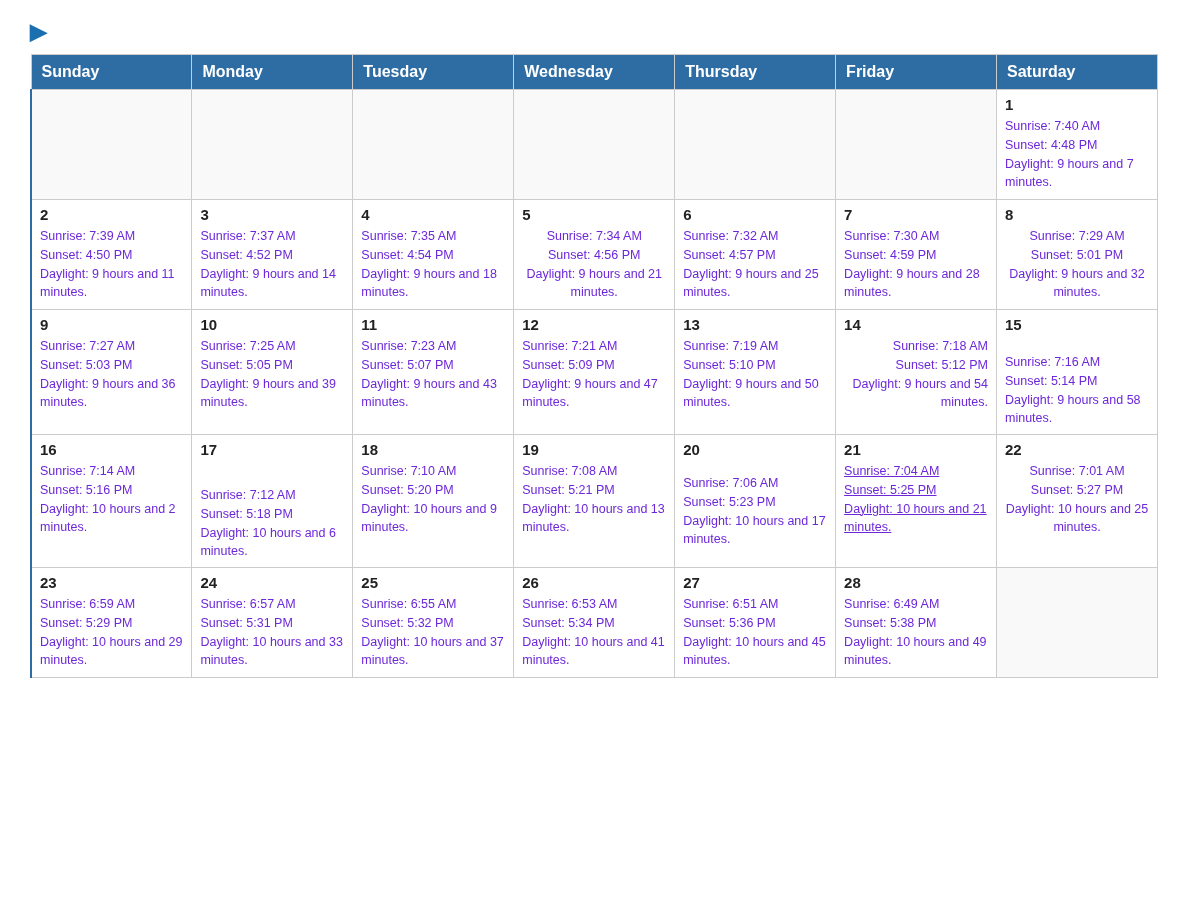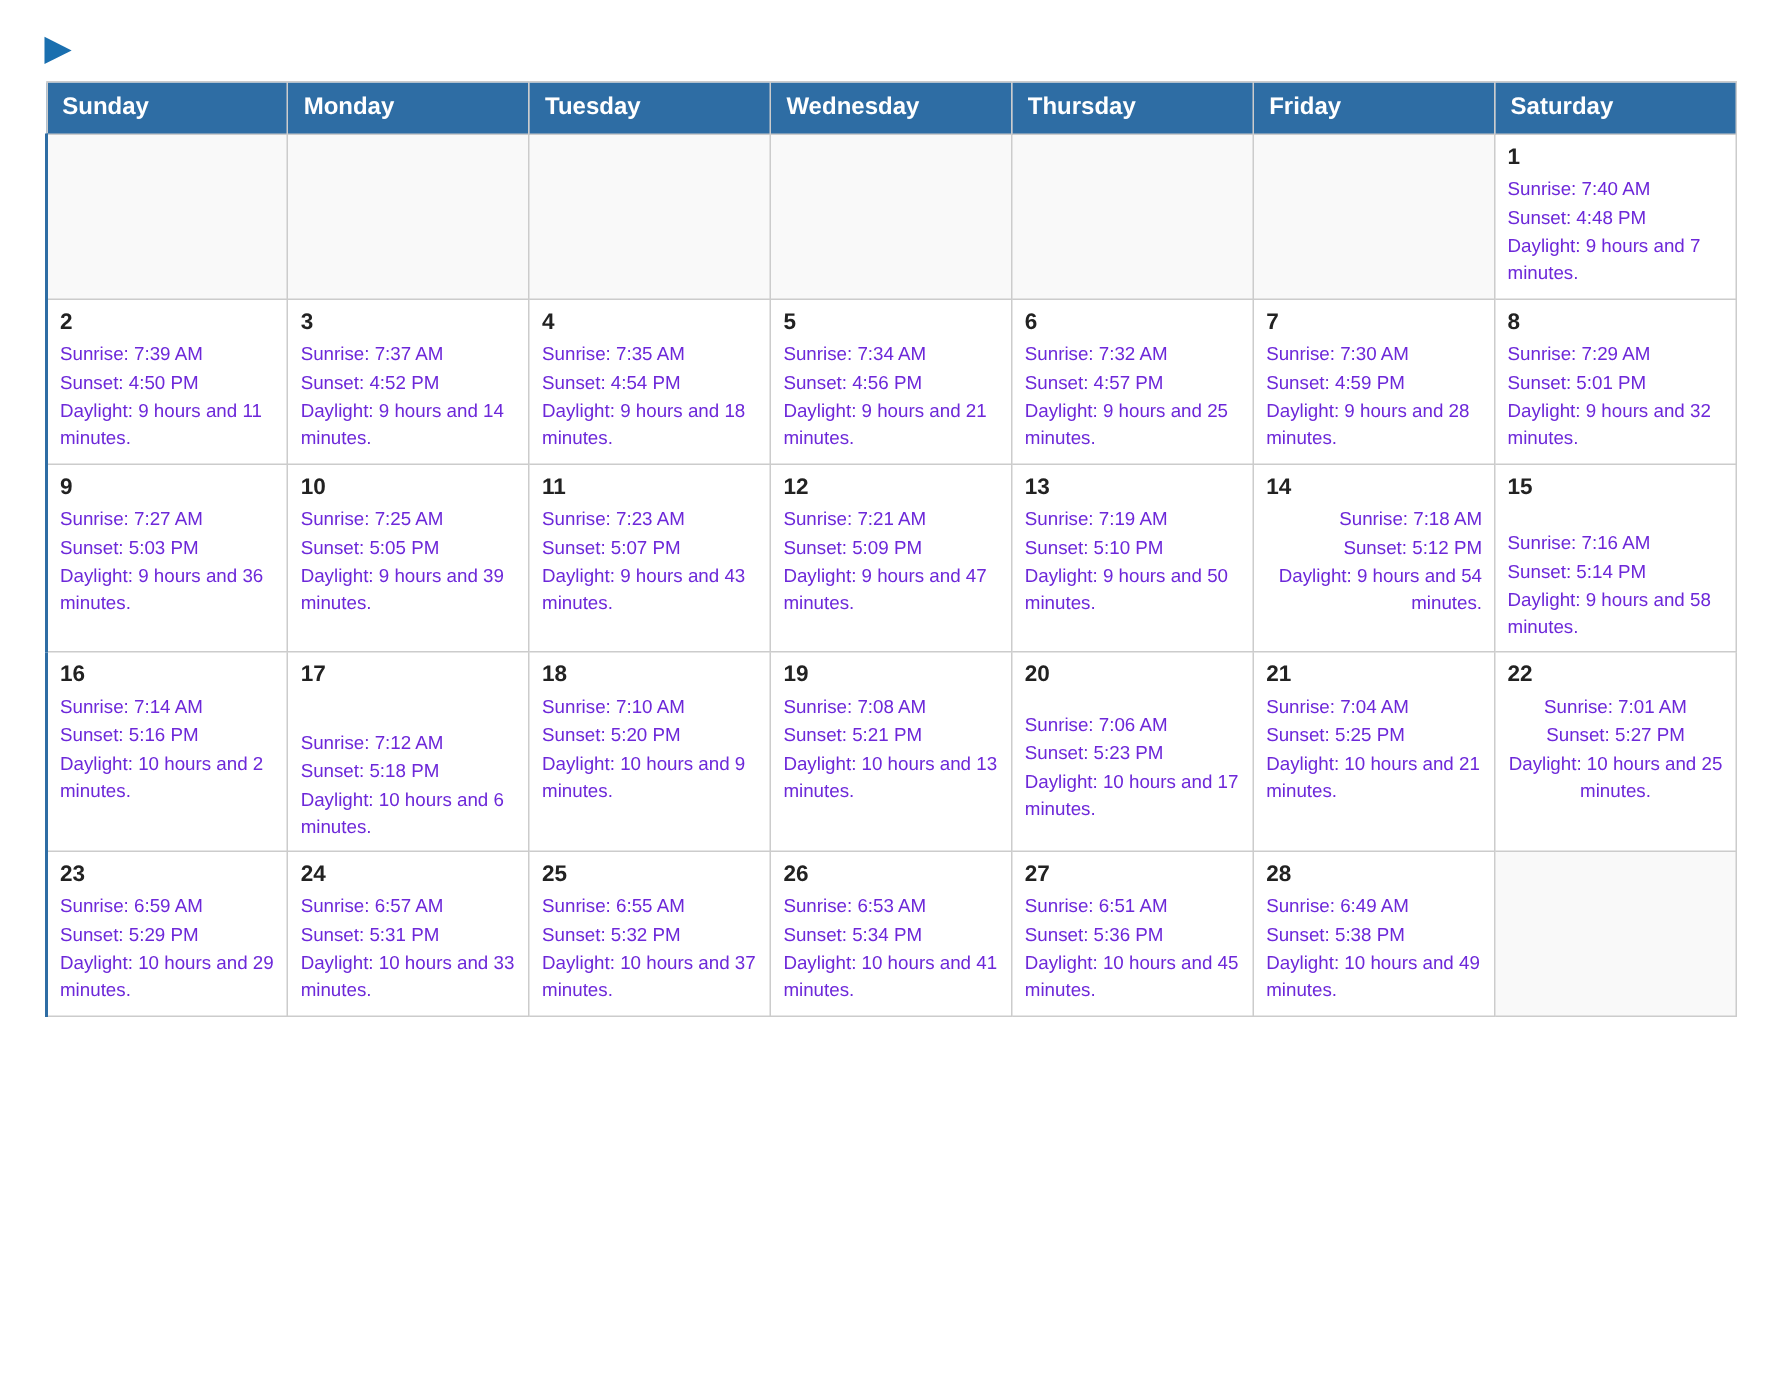--- a/index.html
+++ b/index.html
@@ -150,39 +150,39 @@
 Daylight: 9 hours and 14 minutes.</div>
         </td>
         <td>
           <span class="day-number">4</span>
           <div class="day-info" style="white-space: pre-line;">Sunrise: 7:35 AM
 Sunset: 4:54 PM
 Daylight: 9 hours and 18 minutes.</div>
         </td>
         <td>
           <span class="day-number">5</span>
-          <div class="day-info" style="white-space: pre-line;">Sunrise: 7:34 AM
+          <div class="day-info" style="white-space: pre-line; text-align: center;">Sunrise: 7:34 AM
 Sunset: 4:56 PM
 Daylight: 9 hours and 21 minutes.</div>
         </td>
         <td>
           <span class="day-number">6</span>
           <div class="day-info" style="white-space: pre-line;">Sunrise: 7:32 AM
 Sunset: 4:57 PM
 Daylight: 9 hours and 25 minutes.</div>
         </td>
         <td>
           <span class="day-number">7</span>
           <div class="day-info" style="white-space: pre-line;">Sunrise: 7:30 AM
 Sunset: 4:59 PM
 Daylight: 9 hours and 28 minutes.</div>
         </td>
         <td>
           <span class="day-number">8</span>
-          <div class="day-info" style="white-space: pre-line;">Sunrise: 7:29 AM
+          <div class="day-info" style="white-space: pre-line; text-align: center;">Sunrise: 7:29 AM
 Sunset: 5:01 PM
 Daylight: 9 hours and 32 minutes.</div>
         </td>
       </tr>
       <tr class="row-separator">
         <td>
           <span class="day-number">9</span>
           <div class="day-info" style="white-space: pre-line;">Sunrise: 7:27 AM
 Sunset: 5:03 PM
 Daylight: 9 hours and 36 minutes.</div>
@@ -250,21 +250,21 @@
 Daylight: 10 hours and 13 minutes.</div>
         </td>
         <td>
           <span class="day-number">20</span>
           <div class="day-info" style="white-space: pre-line; margin-top: 16px;">Sunrise: 7:06 AM
 Sunset: 5:23 PM
 Daylight: 10 hours and 17 minutes.</div>
         </td>
         <td>
           <span class="day-number">21</span>
-          <div class="day-info" style="white-space: pre-line;">Sunrise: 7:04 AM
+          <div class="day-info" style="white-space: pre-line; text-decoration: underline;">Sunrise: 7:04 AM
 Sunset: 5:25 PM
 Daylight: 10 hours and 21 minutes.</div>
         </td>
         <td>
           <span class="day-number">22</span>
           <div class="day-info" style="white-space: pre-line; text-align: center;">Sunrise: 7:01 AM
 Sunset: 5:27 PM
 Daylight: 10 hours and 25 minutes.</div>
         </td>
       </tr>

